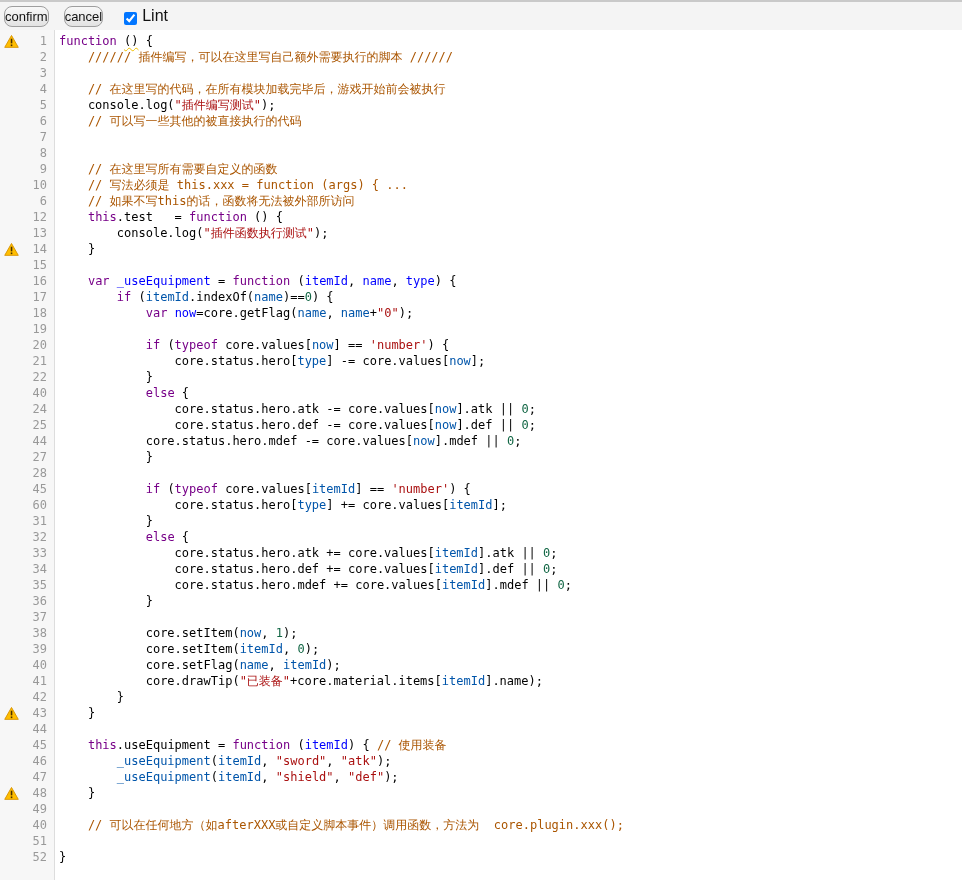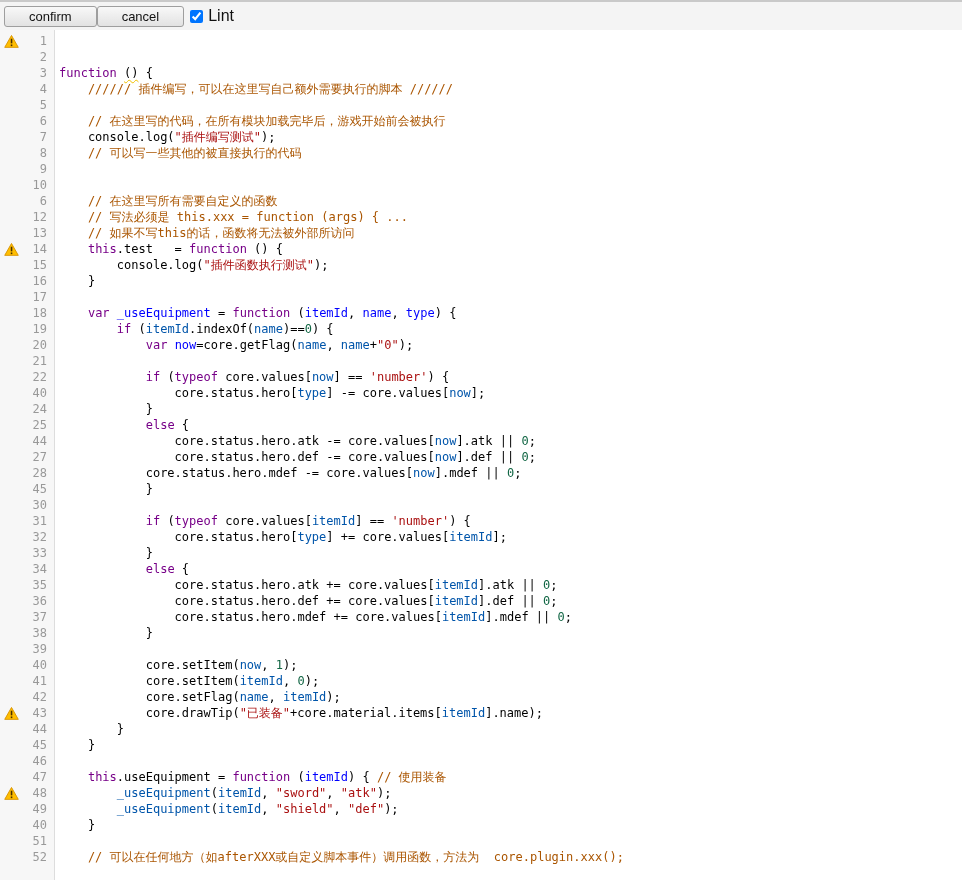--- a/index.html
+++ b/index.html
@@ -7,40 +7,40 @@
     width:962px;height:880px;background:#ffffff;overflow:hidden;
     font-family:"Liberation Sans",sans-serif;
   }
   
   .toolbar{
     height:28px;background:#f4f4f4;border-top:2px solid #c9c9c9;
     display:flex;align-items:center;padding:0 4px;box-sizing:content-box;
   }
   .tb-btn{
     font-family:"Liberation Sans",sans-serif;font-size:13px;color:#111;
-    padding:2px 24px;margin-right:0;border:1px solid #9e9e9e;border-radius:3px;
+    padding:2px 0;margin-right:15px;border:1px solid #9e9e9e;border-radius:8px;
     background:linear-gradient(#f8f8f8,#e2e2e2);cursor:pointer;line-height:15px;
   }
-  .lint-wrap{display:flex;align-items:center;margin-left:6px;font-size:16px;color:#111;}
+  .lint-wrap{display:flex;align-items:flex-end;margin-left:6px;font-size:16px;color:#111;}
   .lint-wrap input{width:13px;height:13px;margin:0 5px 0 0;}
   
   .editor{
     display:flex;height:850px;background:#ffffff;
     font-family:"DejaVu Sans Mono","Liberation Mono",monospace;
     font-size:12px;line-height:16px;overflow:hidden;
   }
   .gutter{
     width:55px;flex-shrink:0;background:#f7f7f7;border-right:1px solid #ddd;
     padding-top:3px;box-sizing:border-box;
   }
   .gutter-row{display:flex;height:16px;align-items:center;}
   .marker{width:20px;padding-left:4px;display:flex;align-items:center;height:16px;box-sizing:border-box;}
   .marker svg{display:block;}
   .lnum{flex:1;text-align:right;padding-right:7px;color:#999;}
-  .code-area{padding:3px 0 0 4px;white-space:pre;overflow:hidden;margin-top:32px;}
+  .code-area{padding:3px 0 0 4px;white-space:pre;overflow:hidden;}
   .code-line{height:16px;white-space:pre;cursor:text;}
   
   .tok-kw{color:#708;}
   .tok-cm{color:#a50;text-align:right;}
   .tok-str{color:#a11;}
   .tok-def{color:#00f;}
   .tok-v2{color:#05a;}
   .tok-num{color:#164;}
   .tok-pl{color:#000;}
   .tok-lint{
@@ -187,21 +187,21 @@
       <div class="gutter-row">
         <span class="marker"></span>
         <span class="lnum">28</span>
       </div>
       <div class="gutter-row">
         <span class="marker"></span>
         <span class="lnum">45</span>
       </div>
       <div class="gutter-row">
         <span class="marker"></span>
-        <span class="lnum">30</span>
+        <span class="lnum">60</span>
       </div>
       <div class="gutter-row">
         <span class="marker"></span>
         <span class="lnum">31</span>
       </div>
       <div class="gutter-row">
         <span class="marker"></span>
         <span class="lnum">32</span>
       </div>
       <div class="gutter-row">

